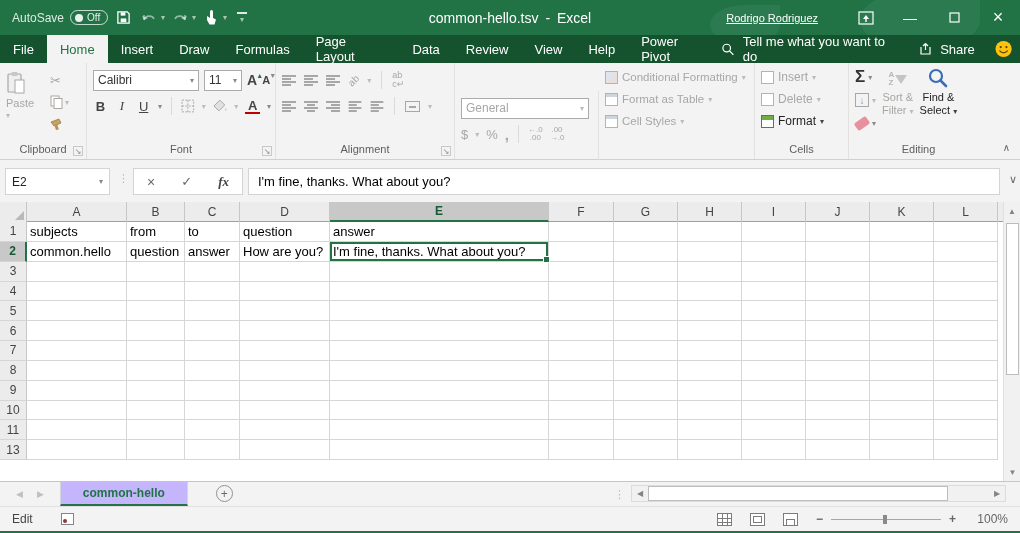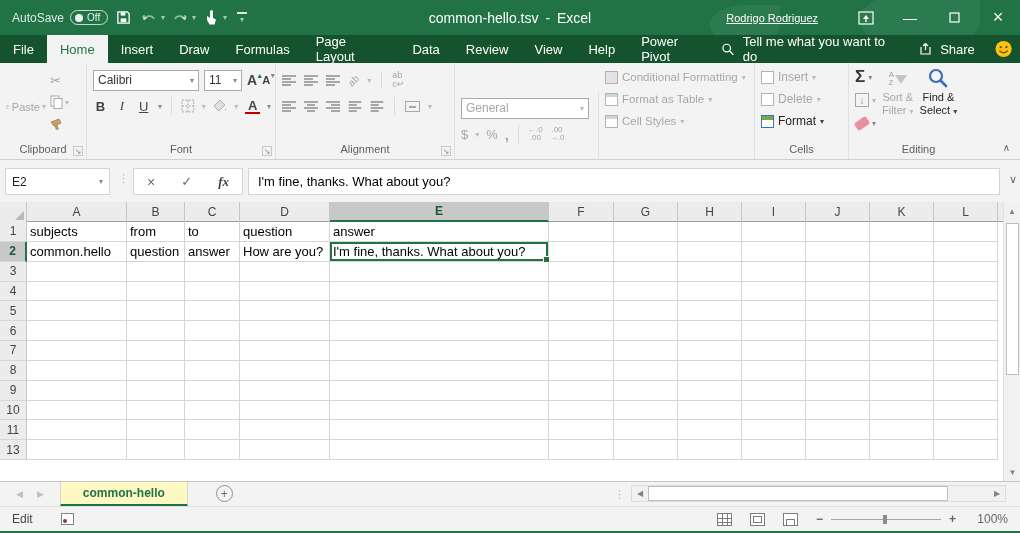--- a/index.html
+++ b/index.html
@@ -40,21 +40,21 @@
   .grp-label { height:17px; text-align:center; font-size:11px; color:#605e5c; line-height:15px; }
   .launcher { position:absolute; right:3px; bottom:3px; font-size:8px; color:#8a8a8a;
     width:10px; height:10px; line-height:10px; text-align:center; border:1px solid #c8c8c8; }
   .dis { color:#a9a7a5 !important; }
   .dd { font-size:8px; color:#8a8a8a; }
   .dd.dis { color:#bdbbb9 !important; }
   .rowline { display:flex; align-items:center; gap:5px; height:26px; }
 
   
   #g-clip .grp-body { display:flex; gap:4px; }
-  .paste-big { width:40px; display:flex; align-items:center; font-size:11px; color:#a9a7a5; padding-top:4px; gap:2px;}
+  .paste-big { width:40px; display:flex; flex-direction:column; font-size:11px; color:#a9a7a5; padding-top:4px; gap:2px;}
   .clip-col { display:flex; flex-direction:column; gap:4px; padding-top:4px; }
   .clip-col > div { display:flex; align-items:center; gap:2px; height:18px; }
 
   
   .combo { background:#fff; border:1px solid #acabab; height:21px; display:flex; align-items:center;
     font-size:12px; color:#333; padding:0 4px; justify-content:space-between; }
   .fontname { width:106px; }
   .fontsize { width:38px; }
   .big-a { font-size:14px; font-weight:bold; color:#444; position:relative; line-height:14px;}
   .big-a .sup { position:absolute; top:-4px; right:-6px; font-size:7px; color:#217346; }
@@ -131,21 +131,21 @@
   
   #vscroll { position:absolute; top:202px; right:0; width:17px; height:279px; background:#f1f1f1; border-left:1px solid #e0e0e0; }
   .varrow { height:18px; display:flex; align-items:center; justify-content:center; font-size:8px; color:#848484; }
   #vthumb { position:absolute; top:21px; left:2px; width:13px; height:152px; background:#fff; border:1px solid #bdbdbd; }
   #vscroll .down { position:absolute; bottom:0; left:0; width:17px; }
 
   
   #sheetbar { position:absolute; top:481px; left:0; width:1020px; height:25px; background:#f3f3f3;
     border-top:1px solid #c6c6c6; display:flex; align-items:stretch; font-size:12px; }
   .snav { display:flex; align-items:center; gap:14px; padding:0 16px; color:#c0c0c0; font-size:9px; }
-  .sheettab { background:#fef9c3; border-left:1px solid #d4d4d4; border-right:1px solid #d4d4d4;
+  .sheettab { background:#c4b5fd; border-left:1px solid #d4d4d4; border-right:1px solid #d4d4d4;
     border-bottom:2px solid #217346; color:#217346; font-weight:bold; display:flex; align-items:center; padding:0 22px; }
   .addsheet { width:17px; height:17px; border:1px solid #929292; border-radius:50%; color:#6a6a6a;
     display:flex; align-items:center; justify-content:center; font-size:12px; margin:3px 0 0 28px; }
   .hs-dots { margin-left:auto; color:#b5b5b5; font-size:11px; display:flex; align-items:center; }
   #hscroll { width:375px; height:17px; margin:3px 14px 0 6px; background:#f1f1f1; border:1px solid #dcdcdc;
     display:flex; align-items:stretch; }
   .harrow { width:16px; display:flex; align-items:center; justify-content:center; font-size:8px; color:#848484; }
   #hthumb { width:300px; background:#fff; border:1px solid #bdbdbd; }
 
   

